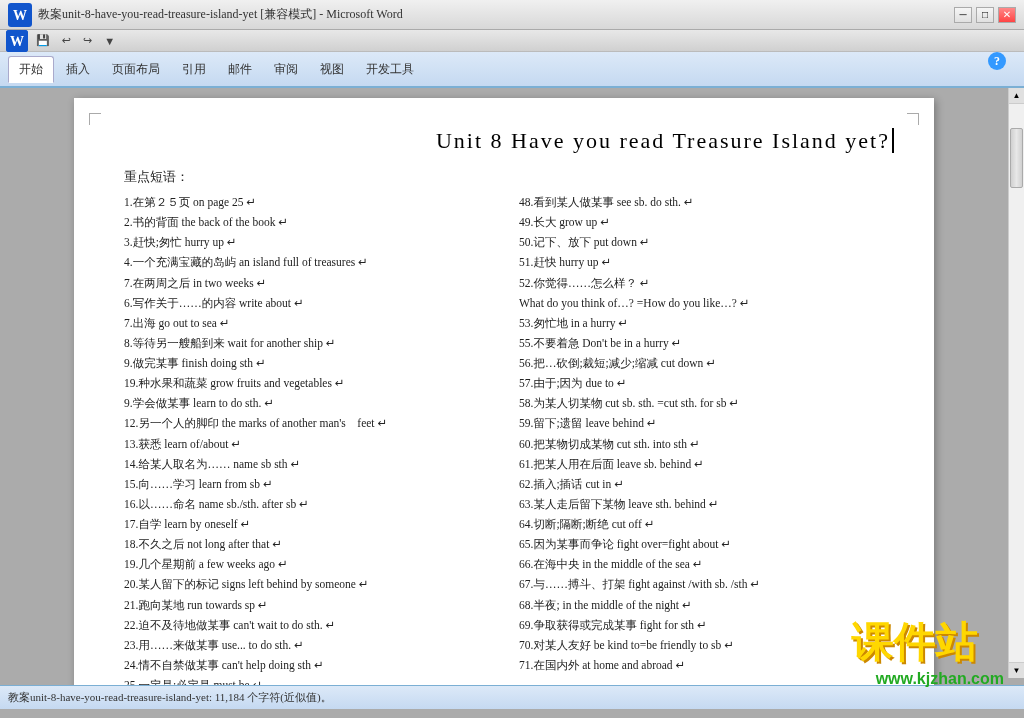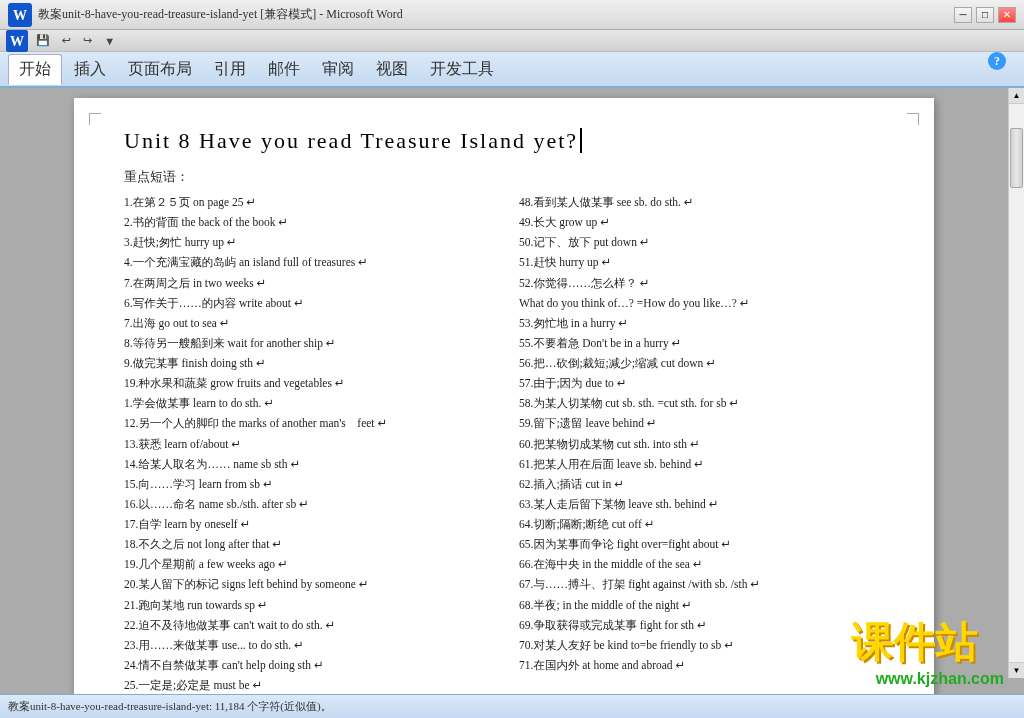--- a/index.html
+++ b/index.html
@@ -81,21 +81,21 @@
     .ribbon {
       height: 36px;
       background: linear-gradient(to bottom, #dce9f8, #c5d9f1);
       display: flex;
       align-items: center;
       border-bottom: 2px solid #7bafd4;
       padding: 0 8px;
       gap: 2px;
     }
     .ribbon-tab {
-      font-size: 16px;
+      font-size: 12px;
       color: #333;
       padding: 4px 10px;
       cursor: pointer;
       border-radius: 3px 3px 0 0;
     }
     .ribbon-tab.active {
       background: white;
       border: 1px solid #aac;
       border-bottom: 1px solid white;
     }
@@ -192,21 +192,21 @@
       position: absolute;
       width: 12px;
       height: 12px;
       border-color: #aaa;
       border-style: solid;
     }
     .corner-tl { top: 15px; left: 15px; border-width: 1px 0 0 1px; }
     .corner-tr { top: 15px; right: 15px; border-width: 1px 1px 0 0; }
 
     .doc-title {
-      text-align: left;
+      text-align: right;
       font-size: 22px;
       font-weight: normal;
       margin-bottom: 14px;
       font-family: 'Times New Roman', serif;
       letter-spacing: 2px;
     }
     .doc-title .cursor {
       border-left: 2px solid black;
       margin-left: 2px;
     }
@@ -233,21 +233,21 @@
 
     .vocab-item {
       font-size: 11.5px;
       line-height: 1.75;
       color: #222;
     }
 
     
     .status-bar {
       position: absolute;
-      bottom: 0;
+      bottom: 9px;
       left: 0;
       right: 0;
       height: 24px;
       background: linear-gradient(to bottom, #dce9f8, #c5d9f1);
       border-top: 1px solid #7bafd4;
       display: flex;
       align-items: center;
       padding: 0 8px;
       font-size: 11px;
       color: #333;
@@ -342,21 +342,21 @@
         <div class="vocab-item">1.在第２５页 on page 25 ↵</div>
         <div class="vocab-item">2.书的背面 the back of the book ↵</div>
         <div class="vocab-item">3.赶快;匆忙 hurry up ↵</div>
         <div class="vocab-item">4.一个充满宝藏的岛屿 an island full of treasures ↵</div>
         <div class="vocab-item">7.在两周之后 in two weeks ↵</div>
         <div class="vocab-item">6.写作关于……的内容 write about ↵</div>
         <div class="vocab-item">7.出海 go out to sea ↵</div>
         <div class="vocab-item">8.等待另一艘船到来 wait for another ship ↵</div>
         <div class="vocab-item">9.做完某事 finish doing sth ↵</div>
         <div class="vocab-item">19.种水果和蔬菜 grow fruits and vegetables ↵</div>
-        <div class="vocab-item">1.学会做某事 learn to do sth. ↵</div>
+        <div class="vocab-item">9.学会做某事 learn to do sth. ↵</div>
         <div class="vocab-item">12.另一个人的脚印 the marks of another man's　feet ↵</div>
         <div class="vocab-item">13.获悉 learn of/about ↵</div>
         <div class="vocab-item">14.给某人取名为…… name sb sth ↵</div>
         <div class="vocab-item">15.向……学习 learn from sb ↵</div>
         <div class="vocab-item">16.以……命名 name sb./sth. after sb ↵</div>
         <div class="vocab-item">17.自学 learn by oneself ↵</div>
         <div class="vocab-item">18.不久之后 not long after that ↵</div>
         <div class="vocab-item">19.几个星期前 a few weeks ago ↵</div>
         <div class="vocab-item">20.某人留下的标记 signs left behind by someone ↵</div>
         <div class="vocab-item">21.跑向某地 run towards sp ↵</div>

